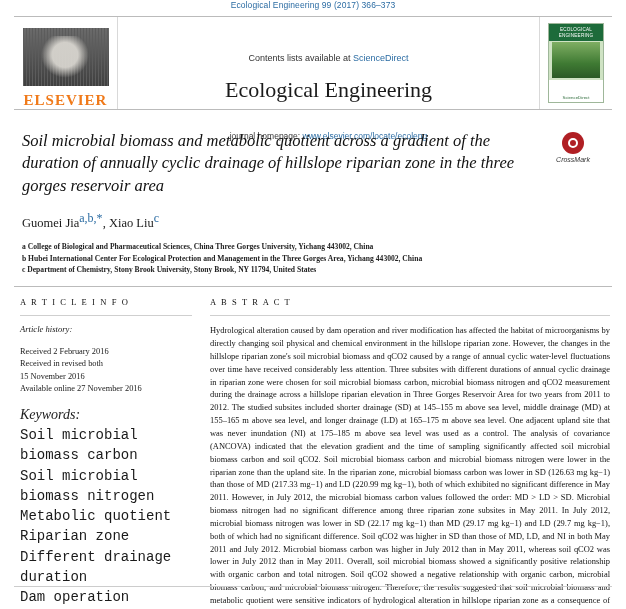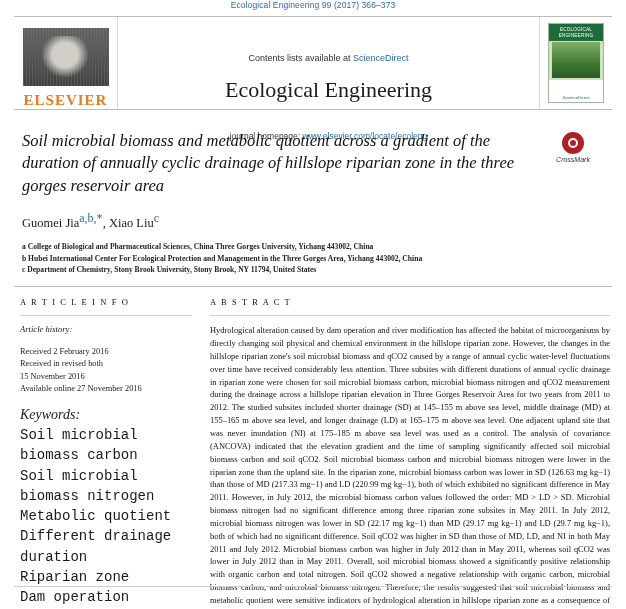--- a/index.html
+++ b/index.html
@@ -331,22 +331,22 @@
       <div class="meta-title">Article history:</div>
       <div class="meta-line">Received 2 February 2016</div>
       <div class="meta-line">Received in revised both</div>
       <div class="meta-line">15 November 2016</div>
       <div class="meta-line">Available online 27 November 2016</div>
 
       <div class="kw-title">Keywords:</div>
       <div class="kw-line">Soil microbial biomass carbon</div>
       <div class="kw-line">Soil microbial biomass nitrogen</div>
       <div class="kw-line">Metabolic quotient</div>
+      <div class="kw-line">Riparian zone</div>
       <div class="kw-line">Different drainage duration</div>
-      <div class="kw-line">Riparian zone</div>
       <div class="kw-line">Dam operation</div>
     </div>
 
     <div class="col-right">
       <div class="sec-head">A B S T R A C T</div>
       <div class="hairline"></div>
       <div class="abstract">Hydrological alteration caused by dam operation and river modification has affected the habitat of microorganisms by directly changing soil physical and chemical environment in the hillslope riparian zone. However, the changes in the hillslope riparian zone's soil microbial biomass and qCO2 caused by a range of annual cyclic water-level fluctuations over time have received considerably less attention. Three subsites with different durations of annual cyclic drainage in riparian zone were chosen for soil microbial biomass carbon, microbial biomass nitrogen and qCO2 measurement during the drainage across a hillslope riparian elevation in Three Gorges Reservoir Area for two years from 2011 to 2012. The studied subsites included shorter drainage (SD) at 145–155 m above sea level, middle drainage (MD) at 155–165 m above sea level, and longer drainage (LD) at 165–175 m above sea level. One adjacent upland site that was never inundation (NI) at 175–185 m above sea level was used as a control. The analysis of covariance (ANCOVA) indicated that the elevation gradient and the time of sampling significantly affected soil microbial biomass carbon and soil qCO2. Soil microbial biomass carbon and microbial biomass nitrogen were lower in the riparian zone than the upland site. In the riparian zone, microbial biomass carbon was lower in SD (126.63 mg kg−1) than those of MD (217.33 mg−1) and LD (220.99 mg kg−1), both of which exhibited no significant difference in May 2011. However, in July 2012, the microbial biomass carbon values followed the order: MD &gt; LD &gt; SD. Microbial biomass nitrogen had no significant difference among three riparian zone subsites in May 2011. In July 2012, microbial biomass nitrogen was lower in SD (22.17 mg kg−1) than MD (29.17 mg kg−1) and LD (29.7 mg kg−1), both of which had no significant difference. Soil qCO2 was higher in SD than those of MD, LD, and NI in both May 2011 and July 2012. Microbial biomass carbon was higher in July 2012 than in May 2011, whereas soil qCO2 was lower in July 2012 than in May 2011. Overall, soil microbial biomass showed a significantly positive relationship with organic carbon and total nitrogen. Soil qCO2 showed a negative relationship with organic carbon, microbial biomass carbon, and microbial biomass nitrogen. Therefore, the results suggested that soil microbial biomass and metabolic quotient were sensitive indicators of hydrological alteration in hillslope riparian zone as a consequence of dam operation.</div>
 
     </div>
   </div>

